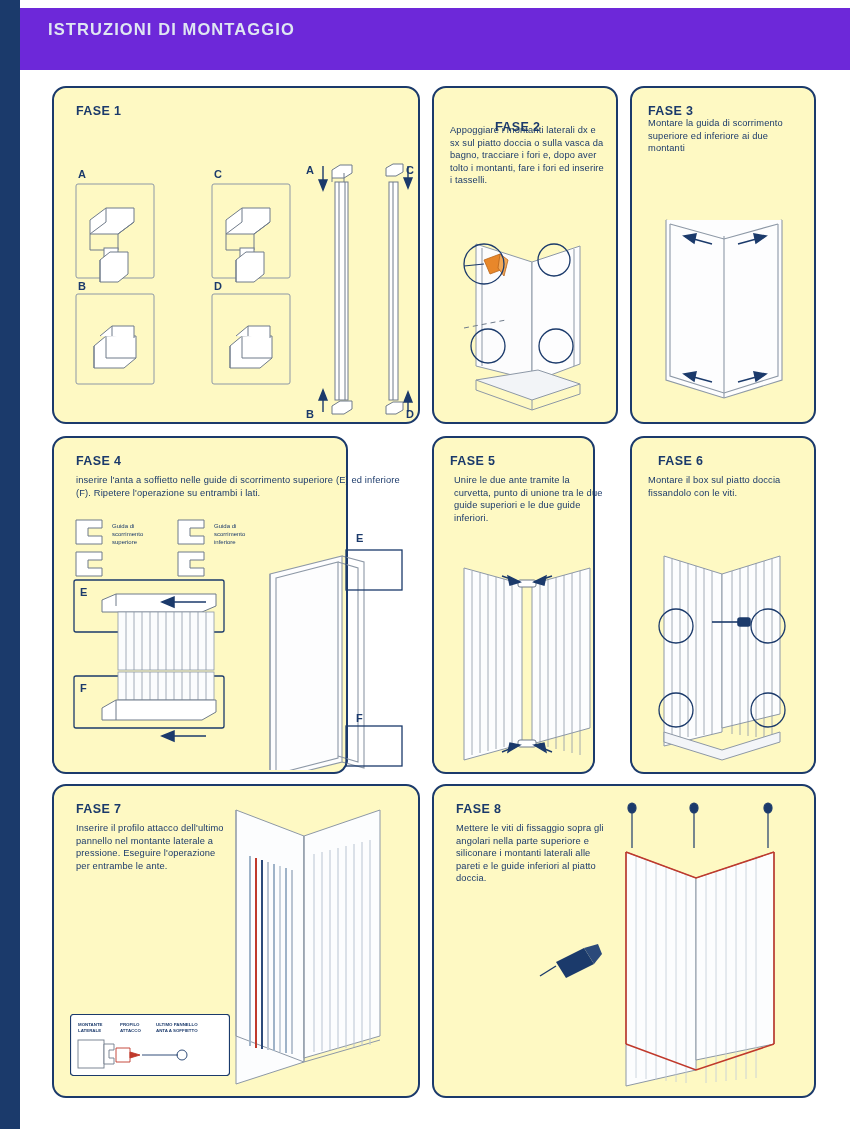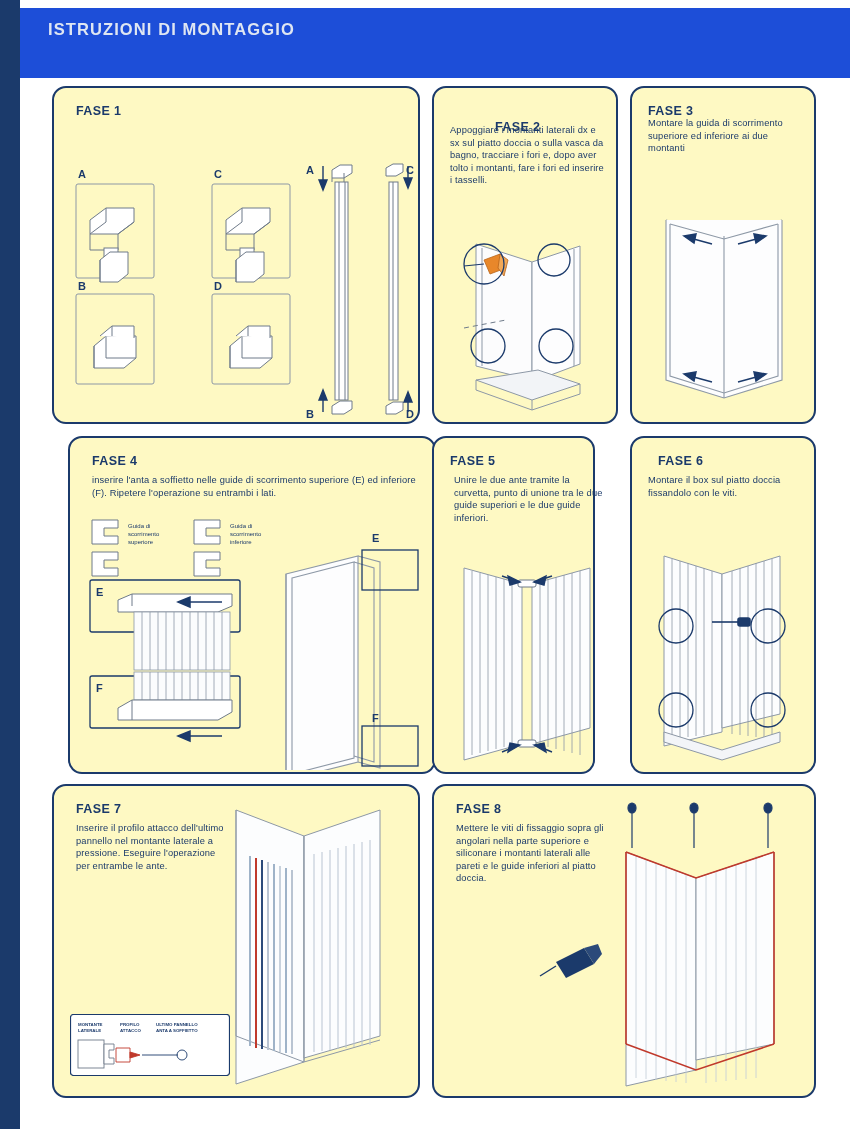--- a/index.html
+++ b/index.html
@@ -15,22 +15,22 @@
     position:absolute;inset:0;
     background:#ffffff;
     box-sizing:border-box;
   }
   
   .spine{
     position:absolute;left:0;top:0;width:20px;height:1129px;
     background:#1b3a6b;
   }
   .header{
-    position:absolute;left:20px;top:8px;width:830px;height:70px;
-    background:#1d4ed8;
+    position:absolute;left:20px;top:8px;width:830px;height:62px;
+    background:#6d28d9;
     color:#ffffff;
     box-sizing:border-box;
     padding:10px 0 0 28px;
   }
   .header h1{
     margin:0;
     font-size:16.5px;
     font-weight:bold;
     letter-spacing:1.1px;
     line-height:22px;
@@ -215,21 +215,21 @@
         <line x1="104" y1="58" x2="126" y2="52"></line>
           <polygon points="132,50 120,48 122,57"></polygon>
         <line x1="78" y1="196" x2="56" y2="190"></line>
           <polygon points="50,188 62,186 60,195"></polygon>
         <line x1="104" y1="196" x2="126" y2="190"></line>
           <polygon points="132,188 120,186 122,195"></polygon>
       </g>
     </svg>
   </div>
 
-  <div class="card" style="left:68px;top:436px;width:368px;height:338px;">
+  <div class="card" style="left:52px;top:436px;width:296px;height:338px;">
     <div class="title" style="left:22px;top:16px;">FASE 4</div>
     <div class="desc" style="left:22px;top:36px;width:330px;">inserire l'anta a soffietto nelle guide di scorrimento superiore (E) ed inferiore (F). Ripetere l'operazione su entrambi i lati.</div>
 
     <svg width="364" height="262" viewBox="0 0 364 262" style="position:absolute;left:2px;top:70px;">
 
       <g stroke="#6f7b8a" fill="#ffffff" stroke-width="1">
         <path d="M20 12 l26 0 l0 8 l-14 0 l0 8 l14 0 l0 8 l-26 0 Z"></path>
         <path d="M20 44 l26 0 l0 8 l-14 0 l0 8 l14 0 l0 8 l-26 0 Z"></path>
         <path d="M122 12 l26 0 l0 8 l-14 0 l0 8 l14 0 l0 8 l-26 0 Z"></path>
         <path d="M122 44 l26 0 l0 8 l-14 0 l0 8 l14 0 l0 8 l-26 0 Z"></path>

